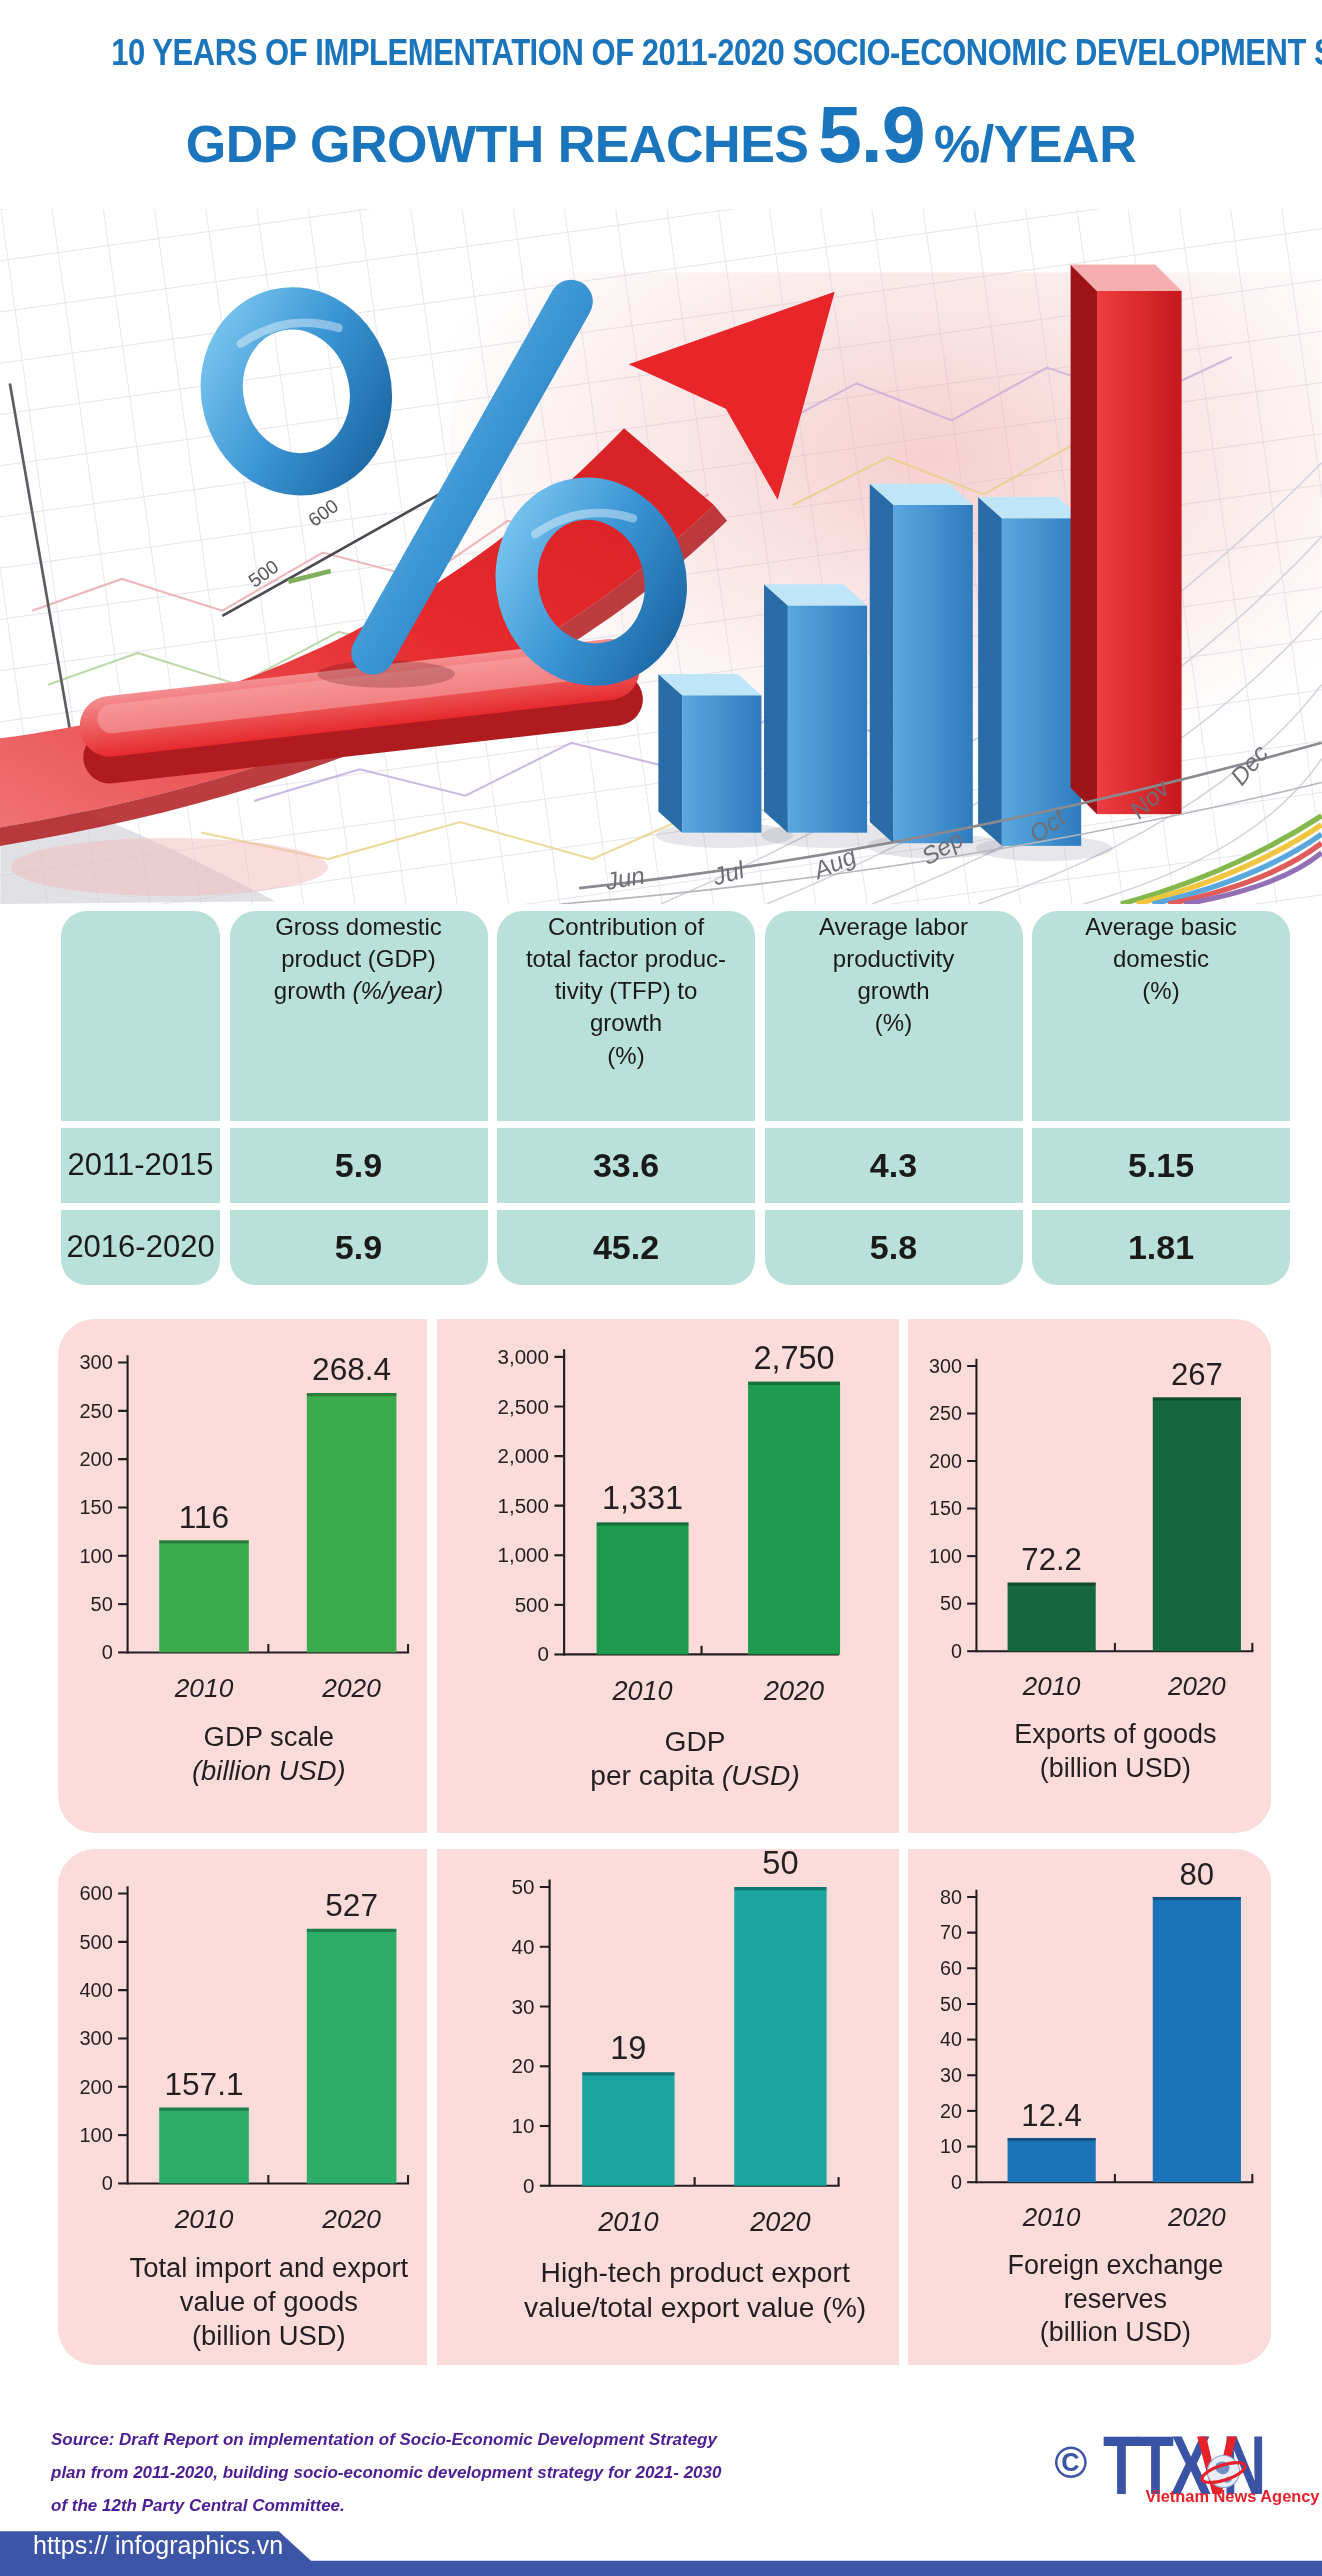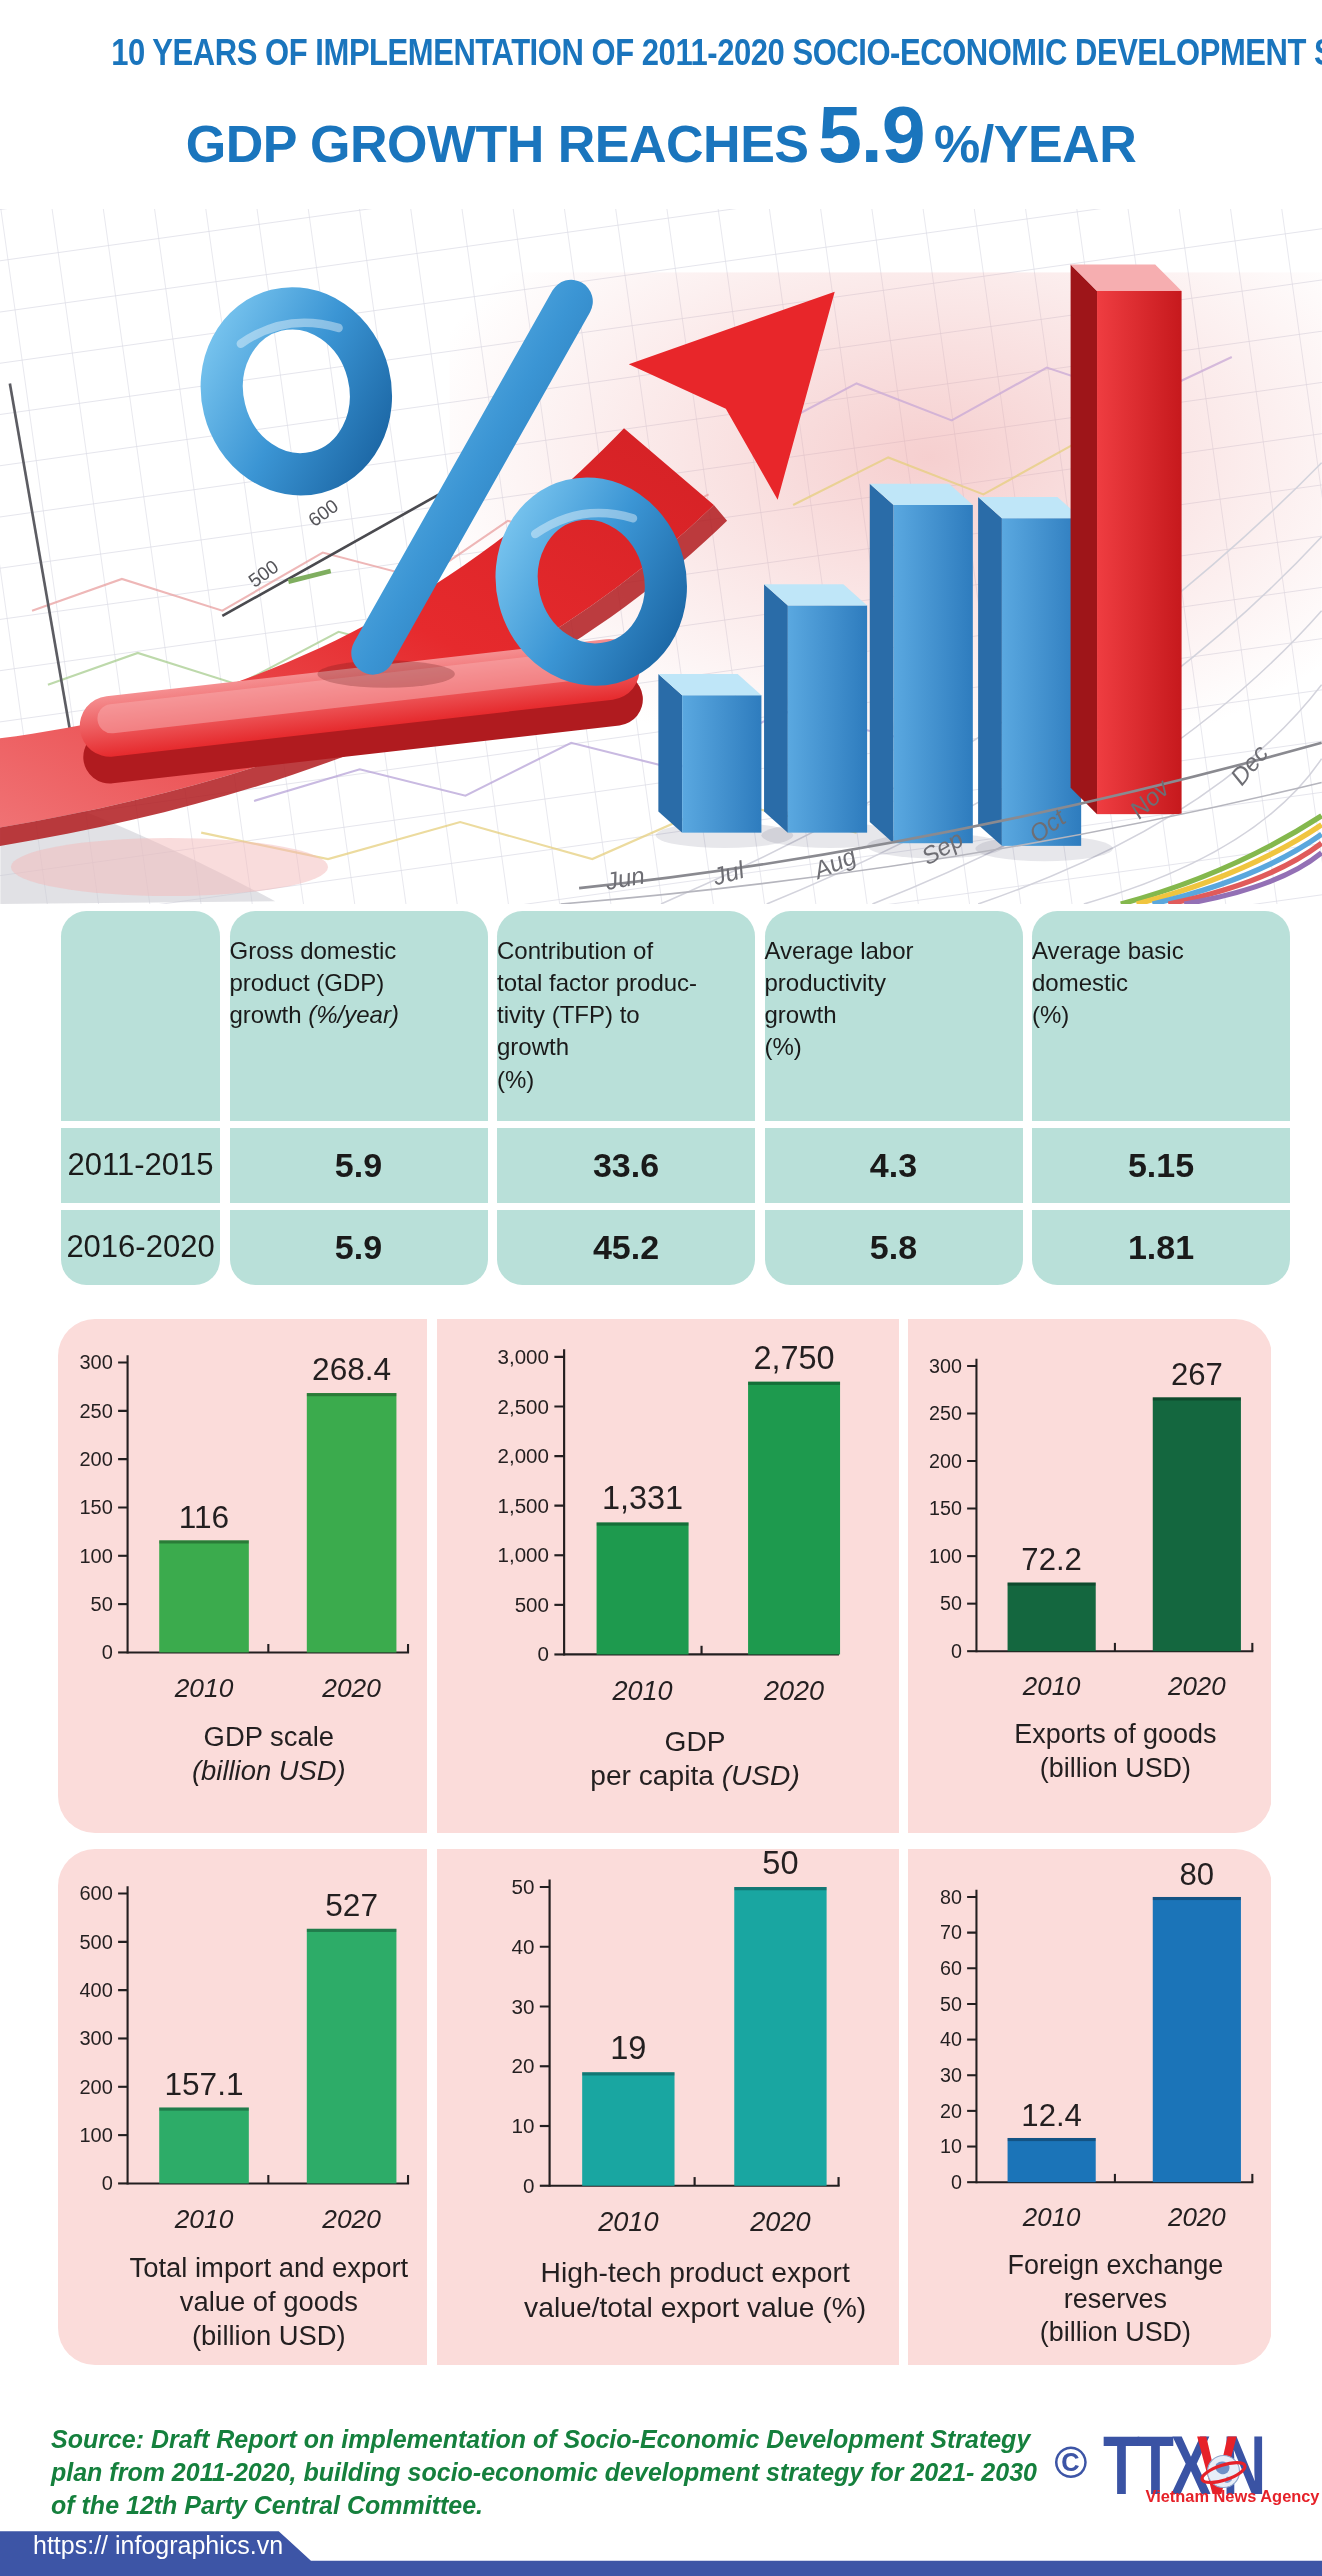--- a/index.html
+++ b/index.html
@@ -13,34 +13,34 @@
       align-items:baseline;gap:9.5px;color:#1a75bd;white-space:nowrap;}
   .t2a,.t2c{font-size:52px;font-weight:bold;letter-spacing:-0.5px;}
   .t2b{font-size:79px;font-weight:bold;letter-spacing:-1.1px;}
   
   #hero{position:absolute;top:209px;left:0;width:1322px;height:695px;display:block;}
   
   #summaryTable{position:absolute;left:61px;top:911px;display:grid;
       grid-template-columns:159px 258px 258px 258px 258px;
       grid-template-rows:210px 75px 75px;gap:6.9px 9.5px;}
   .hcell{background:var(--mint);border-radius:25.4px 25.4px 0 0;font-size:24px;line-height:1.34;
-      padding-top:24px;text-align:left;}
+      text-align:center;}
   .pcell{background:var(--mint);display:flex;align-items:center;justify-content:center;font-size:31px;}
   .vcell{background:var(--mint);display:flex;align-items:center;justify-content:center;
       font-size:34px;font-weight:bold;}
   .bot{border-radius:0 0 25.4px 25.4px;}
   
   .band{position:absolute;left:58px;width:1214px;height:514px;display:flex;gap:9.5px;
       border-radius:37px;overflow:hidden;}
   #band1{top:1319px;} #band2{top:1849px;height:516px;}
   .panel{background:var(--pink);height:100%;}
   .panel svg{width:100%;height:100%;display:block;}
   
-  .source{position:absolute;left:51px;top:2423px;font-size:25px;font-style:italic;
-      font-weight:bold;line-height:33px;color:#15803d;}
+  .source{position:absolute;left:51px;top:2423px;font-size:17px;font-style:italic;
+      font-weight:bold;line-height:33px;color:#4c1d95;}
   .fbar{position:absolute;left:0;top:2528px;width:1322px;height:48px;display:block;}
   .url{position:absolute;left:33px;top:2530px;height:30px;display:flex;align-items:center;
       color:#fff;font-size:25px;}
   .logo{position:absolute;left:1050px;top:2412px;width:272px;height:106px;}
   .copy{position:absolute;left:4.2px;top:25.4px;font-size:45px;color:#3d55a6;font-weight:bold;}
   .letters{position:absolute;left:53px;top:0;display:flex;transform:scaleX(.72);
       transform-origin:left center;font-size:84px;font-weight:bold;letter-spacing:-4.2px;
       color:#3a53a4;line-height:106px;}
   .lv{color:#e62129;position:relative;z-index:2;margin:0 -16px;}
   .ln{position:relative;z-index:1;}

